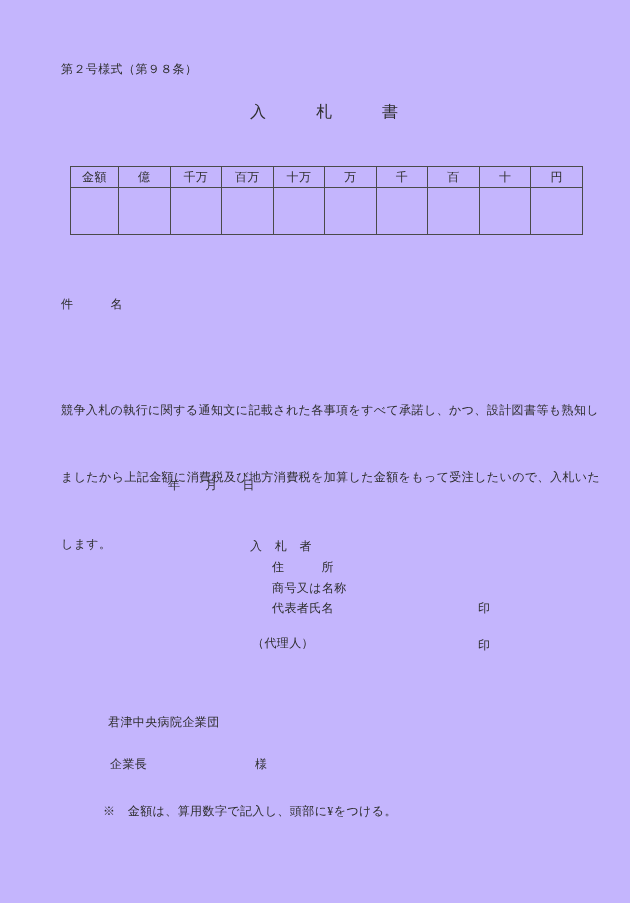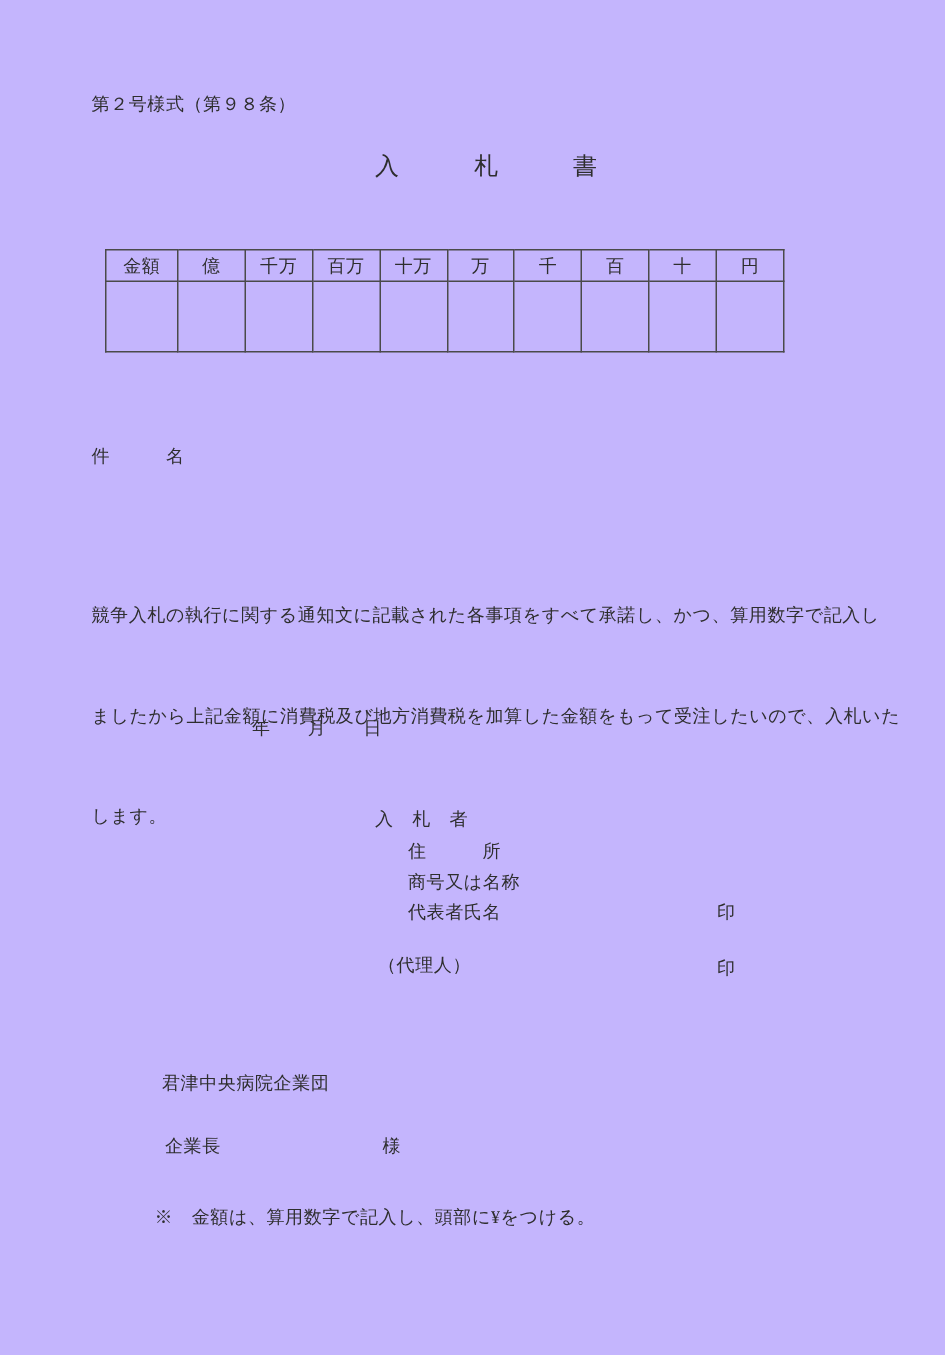--- a/index.html
+++ b/index.html
@@ -27,21 +27,21 @@
     font-size: 16px;
     letter-spacing: 6px;
     line-height: 20px;
     font-weight: normal;
     margin: 0;
   }
 
   .amount-table {
     position: absolute;
     left: 70px; top: 166px;
-    width: 453px;
+    width: 513px;
     border-collapse: collapse;
     table-layout: fixed;
   }
   .amount-table th, .amount-table td {
     border: 1px solid #4a4a4a;
     text-align: center;
     vertical-align: middle;
     font-weight: normal;
     font-size: 12px;
     padding: 0;
@@ -116,21 +116,21 @@
       <td></td>
       <td></td>
       <td></td>
     </tr>
   </tbody>
     </table>
 
   <div class="abs subject-label">件　　　名</div>
 
   <div class="abs body-paragraph">
-    <div>競争入札の執行に関する通知文に記載された各事項をすべて承諾し、かつ、算用数字で記入し</div>
+    <div>競争入札の執行に関する通知文に記載された各事項をすべて承諾し、かつ、設計図書等も熟知し</div>
     <div>ましたから上記金額に消費税及び地方消費税を加算した金額をもって受注したいので、入札いた</div>
     <div>します。</div>
   </div>
 
   <div class="abs date-line">年　　月　　日</div>
 
   <div class="abs bidder-heading">入　札　者</div>
   <div class="abs address-label">住　　　所</div>
   <div class="abs company-label">商号又は名称</div>
   <div class="abs representative-label">代表者氏名</div>

